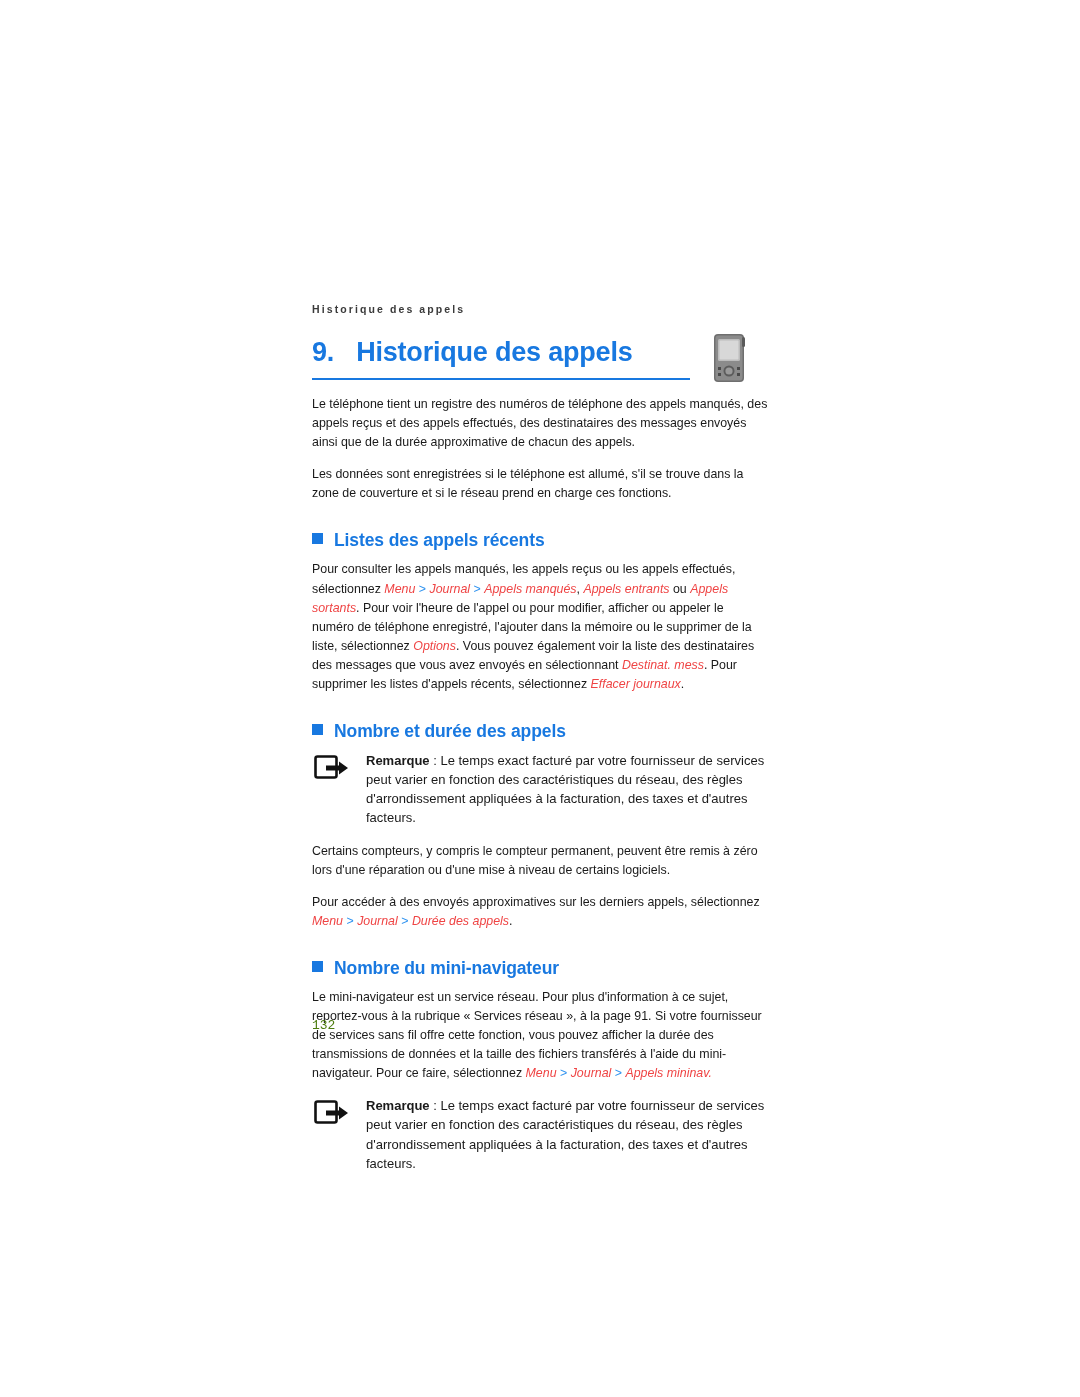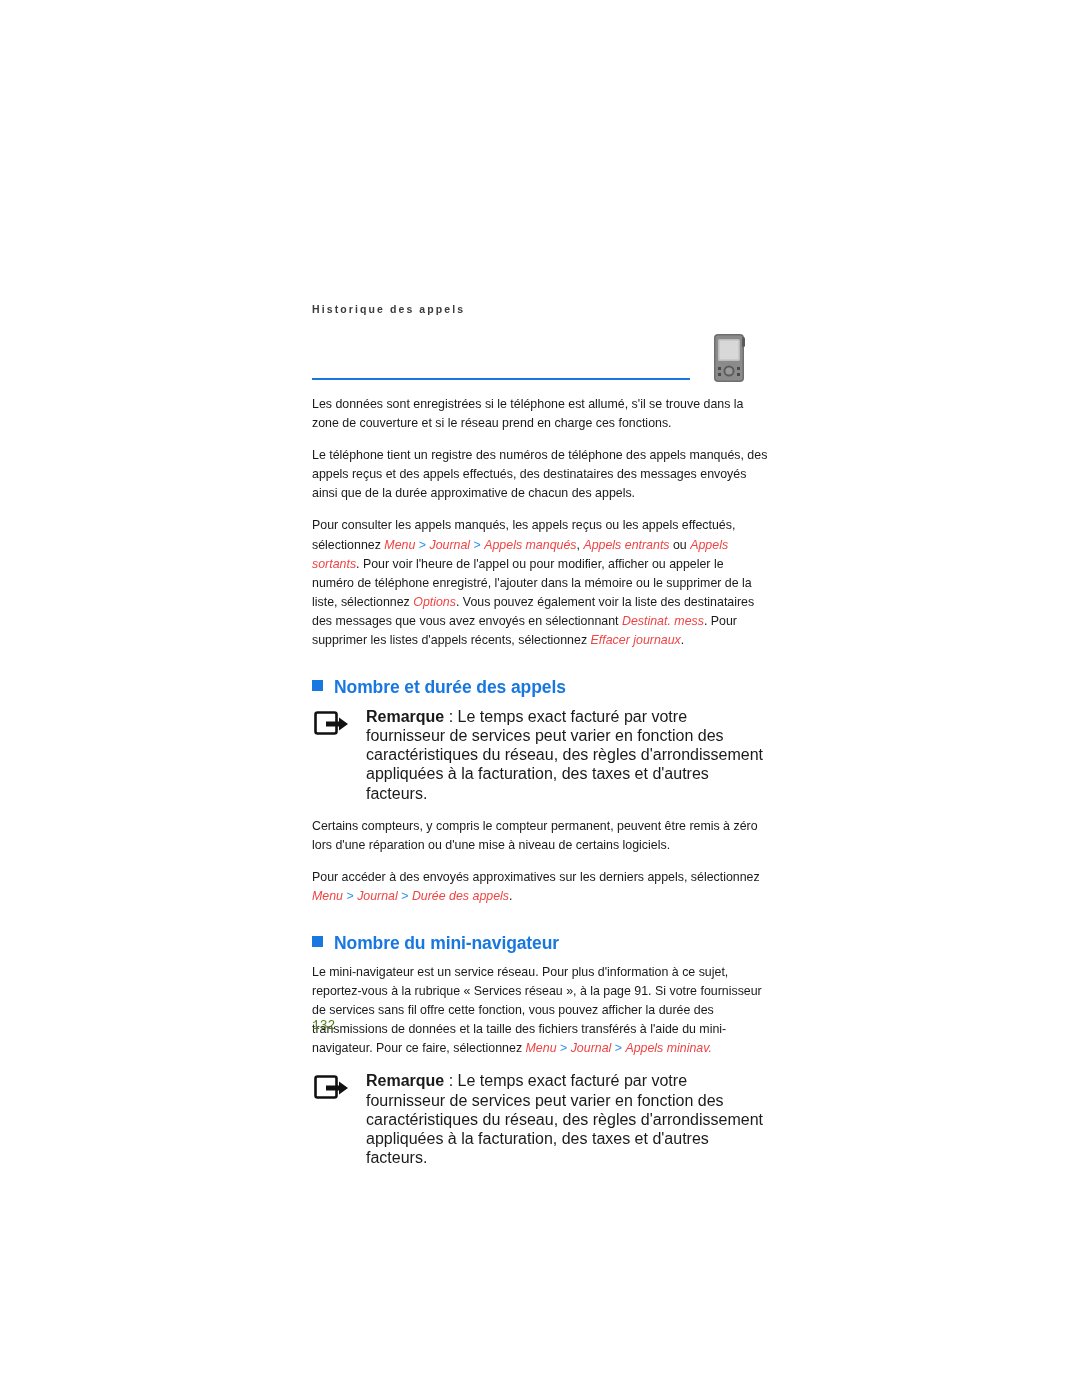--- a/index.html
+++ b/index.html
@@ -114,21 +114,21 @@
     min-height: 40px;
   }
   .note-icon {
     position: absolute;
     left: 2px;
     top: 4px;
     width: 36px;
     height: 26px;
   }
   .note p {
-    font-size: 16px;
+    font-size: 13px;
     line-height: 19.1px;
     margin: 0;
   }
   .note b { font-weight: bold; }
 
   .page-number {
     position: absolute;
     left: 312px;
     top: 1018px;
     font-size: 13px;
@@ -138,41 +138,47 @@
 </style>
 </head>
 <body>
 
 <div class="page">
   <div class="content">
 
     <div class="running-head">Historique des appels</div>
 
     <div class="chapter-row">
+      <div class="chapter-title">
+        <span class="chapter-num">9.</span><span>Historique des appels</span>
+      </div>
       <div class="title-rule"></div>
       <div class="device-icon">
         <svg viewBox="0 0 40 54" width="40" height="54">
           <rect x="4" y="2" width="30" height="48" rx="4" ry="4" fill="#6f6f6f"></rect>
           <rect x="5.5" y="3.5" width="27" height="45" rx="3" ry="3" fill="#8b8b8b"></rect>
           <rect x="8" y="7" width="22" height="22" rx="1.5" ry="1.5" fill="#bdbdbd"></rect>
           <rect x="9.5" y="8.5" width="19" height="19" rx="1" ry="1" fill="#d8d8d8"></rect>
           <circle cx="19" cy="39" r="5.5" fill="#5c5c5c"></circle>
           <circle cx="19" cy="39" r="3.6" fill="#9a9a9a"></circle>
           <rect x="8" y="35" width="3" height="3" fill="#4a4a4a"></rect>
           <rect x="8" y="41" width="3" height="3" fill="#4a4a4a"></rect>
           <rect x="27" y="35" width="3" height="3" fill="#4a4a4a"></rect>
           <rect x="27" y="41" width="3" height="3" fill="#4a4a4a"></rect>
           <rect x="32" y="5" width="3" height="10" rx="1.5" fill="#5a5a5a"></rect>
         </svg>
       </div>
     </div>
 
+    <p class="body first-para">Le téléphone tient un registre des numéros de téléphone des appels manqués, des appels reçus et des appels effectués, des destinataires des messages envoyés ainsi que de la durée approximative de chacun des appels.</p>
     <p class="body">Les données sont enregistrées si le téléphone est allumé, s'il se trouve dans la zone de couverture et si le réseau prend en charge ces fonctions.</p>
-    <p class="body first-para">Le téléphone tient un registre des numéros de téléphone des appels manqués, des appels reçus et des appels effectués, des destinataires des messages envoyés ainsi que de la durée approximative de chacun des appels.</p>
-
+
+    <h2 class="section">
+      <span class="sq"></span><span>Listes des appels récents</span>
+    </h2>
 
     <p class="body"><span>Pour consulter les appels manqués, les appels reçus ou les appels effectués, sélectionnez </span><span class="lnk">Menu</span><span class="gt"> &gt; </span><span class="lnk">Journal</span><span class="gt"> &gt; </span><span class="lnk">Appels manqués</span><span>, </span><span class="lnk">Appels entrants</span><span> ou </span><span class="lnk">Appels sortants</span><span>. Pour voir l'heure de l'appel ou pour modifier, afficher ou appeler le numéro de téléphone enregistré, l'ajouter dans la mémoire ou le supprimer de la liste, sélectionnez </span><span class="lnk">Options</span><span>. Vous pouvez également voir la liste des destinataires des messages que vous avez envoyés en sélectionnant </span><span class="lnk">Destinat. mess</span><span>. Pour supprimer les listes d'appels récents, sélectionnez </span><span class="lnk">Effacer journaux</span><span>.</span></p>
 
     <h2 class="section">
       <span class="sq"></span><span>Nombre et durée des appels</span>
     </h2>
 
     <div class="note">
       <div class="note-icon">
         <svg viewBox="0 0 36 26" width="36" height="26">

